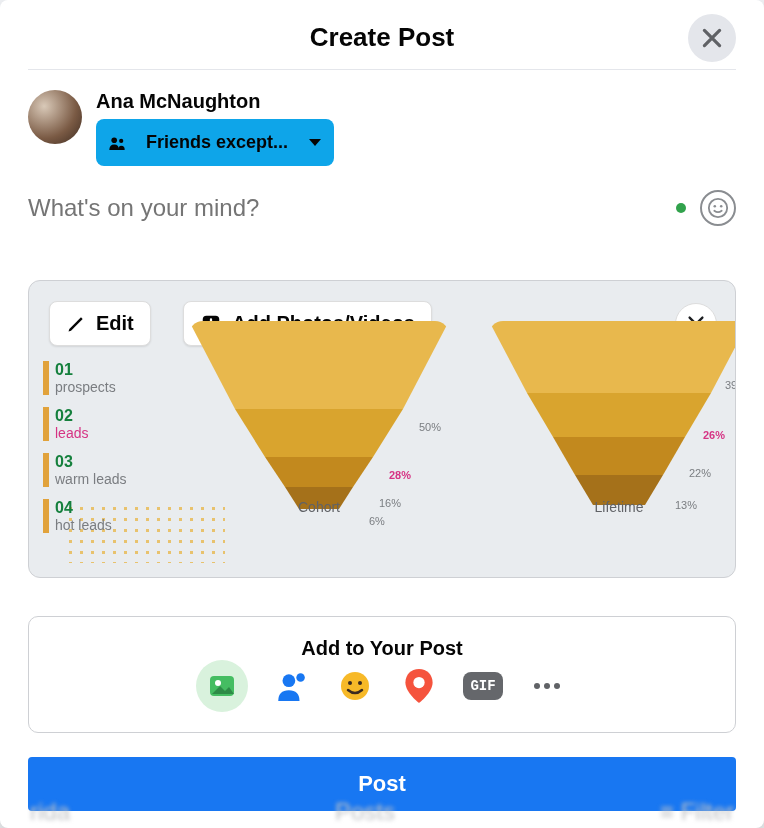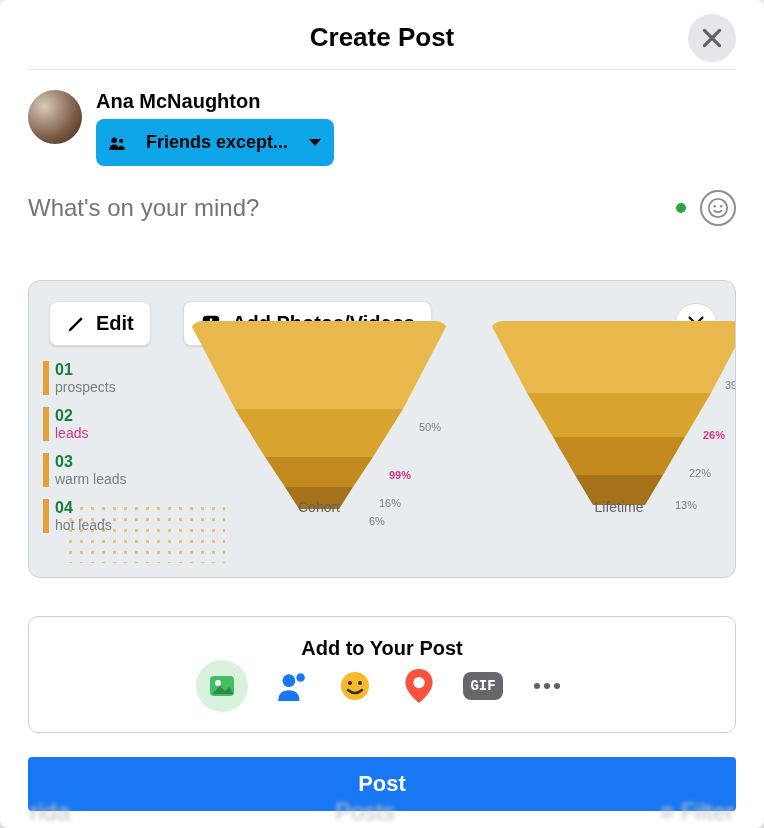--- a/index.html
+++ b/index.html
@@ -341,21 +341,21 @@
         </div>
     </div>
 
     <div class="funnel-wrap fw-1">
       <div class="funnel">
         <div class="slice" style="--w:260px;--cut:46px;--h:88px;--col:#e8b84d;top:0;border-top-left-radius:14px;border-top-right-radius:14px;"></div>
         <div class="slice" style="--w:168px;--cut:30px;--h:48px;--col:#d9a42e;top:88px;"></div>
         <div class="slice" style="--w:108px;--cut:20px;--h:30px;--col:#c2891e;top:136px;"></div>
         <div class="slice" style="--w:68px;--cut:14px;--h:22px;--col:#a5711a;top:166px;"></div>
         <span class="pct-label" style="left:230px;top:100px;">50%</span>
-        <span class="pct-label pink" style="left:200px;top:148px;">99%</span>
+        <span class="pct-label pink" style="left:200px;top:148px;">28%</span>
         <span class="pct-label" style="left:190px;top:176px;">16%</span>
         <span class="pct-label" style="left:180px;top:194px;">6%</span>
       </div>
       <div class="funnel-caption">Cohort</div>
     </div>
 
     <div class="funnel-wrap fw-2">
       <div class="funnel-head" style="position:absolute;top:-28px;width:100%;margin-top:44px;">1378</div>
       <div class="funnel">
         <div class="slice" style="--w:260px;--cut:38px;--h:72px;--col:#e8b84d;top:0;border-top-left-radius:14px;border-top-right-radius:14px;"></div>

